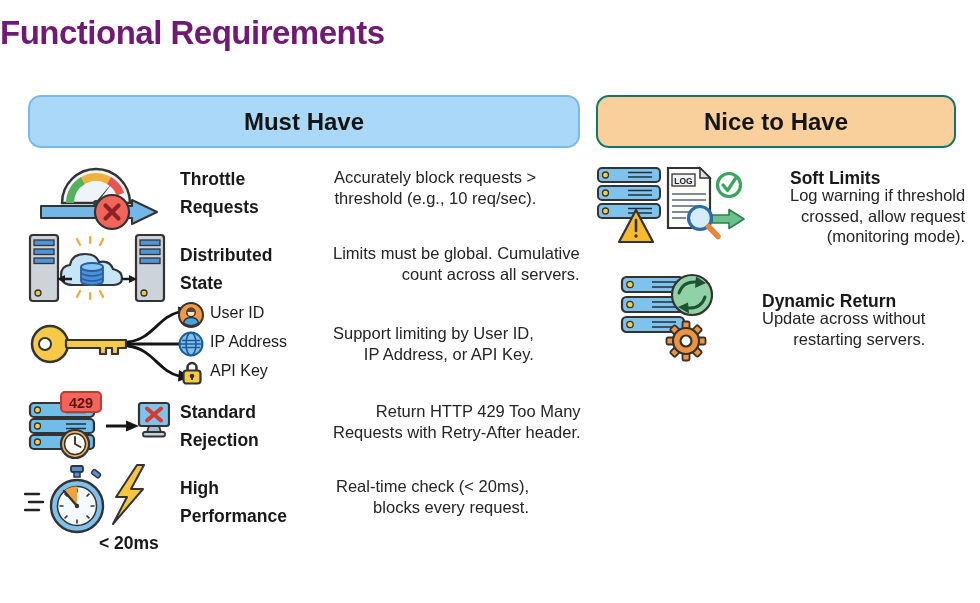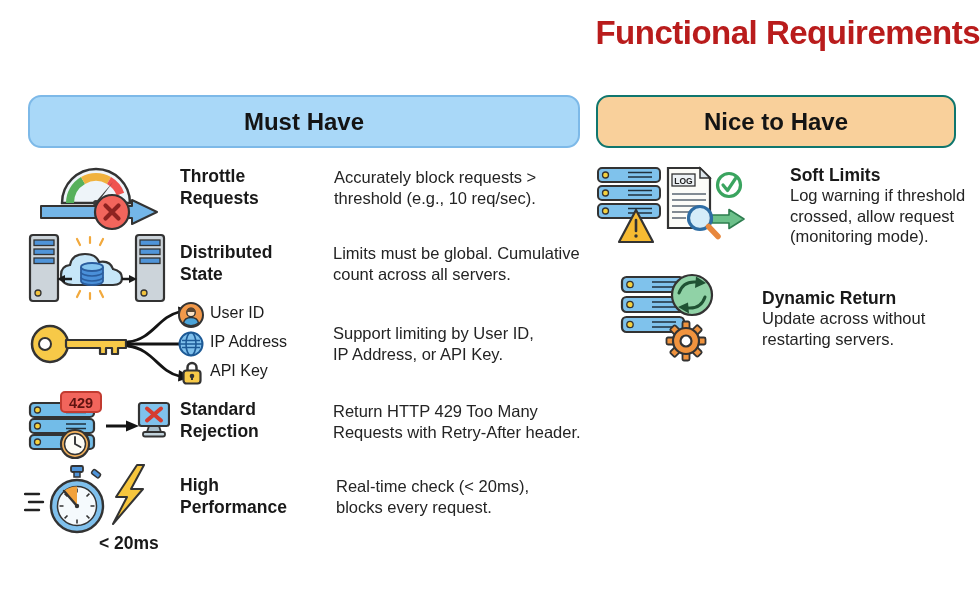--- a/index.html
+++ b/index.html
@@ -2,34 +2,34 @@
 <html><head>
 <meta charset="utf-8">
 <style>
   html,body{margin:0;padding:0;background:#ffffff;}
   .canvas{
     position:relative;width:980px;height:603px;background:#ffffff;overflow:hidden;
     font-family:"Liberation Sans", sans-serif;color:#1a1a1a;
   }
   .abs{position:absolute;}
   .title{
-    position:absolute;left:0;top:14px;width:980px;margin:0;text-align:right;
-    font-size:33px;font-weight:700;color:#b91c1c;letter-spacing:-0.5px;
+    position:absolute;left:0;top:14px;width:980px;margin:0;text-align:left;
+    font-size:33px;font-weight:700;color:#701a75;letter-spacing:-0.5px;
   }
   .hdr{
     position:absolute;height:49px;border-radius:13px;display:flex;align-items:center;justify-content:center;
     font-size:24px;font-weight:700;color:#141414;
   }
   .hdr.must{left:28px;top:95px;width:548px;background:#a9d8f8;border:2px solid #7db9e8;}
   .hdr.nice{left:596px;top:95px;width:356px;background:#f9d09b;border:2px solid #0f766e;}
   .label{
-    font-size:17.5px;font-weight:700;line-height:22px;color:#191919;white-space:pre-line;
+    font-size:17.5px;font-weight:700;line-height:28px;color:#191919;white-space:pre-line;
   }
   .desc{
-    font-size:16.5px;line-height:20.5px;color:#242424;white-space:pre-line;max-width:275px;
+    font-size:16.5px;line-height:20.5px;color:#242424;white-space:pre-line;max-width:275px;text-align:right;
   }
   .branch-label{font-size:16px;color:#1c1c1c;}
   .caption{font-size:17.5px;font-weight:700;color:#191919;margin-top:28px;}
   svg text{font-family:"Liberation Sans", sans-serif;}
 </style>
 </head>
 <body>
 
 <div class="canvas">
 

